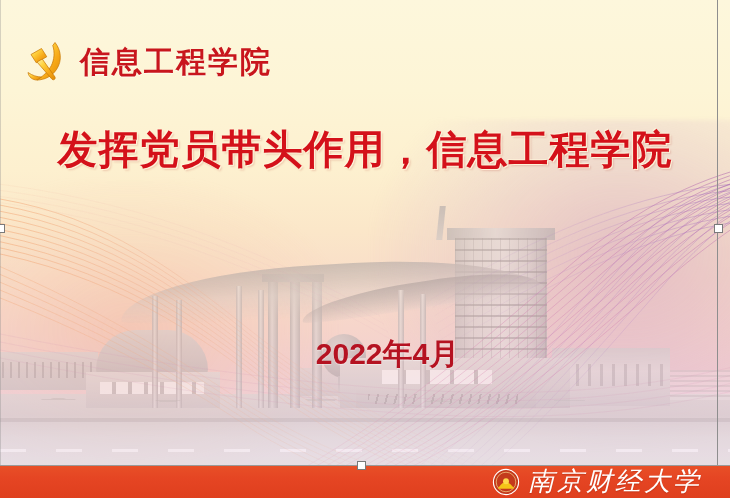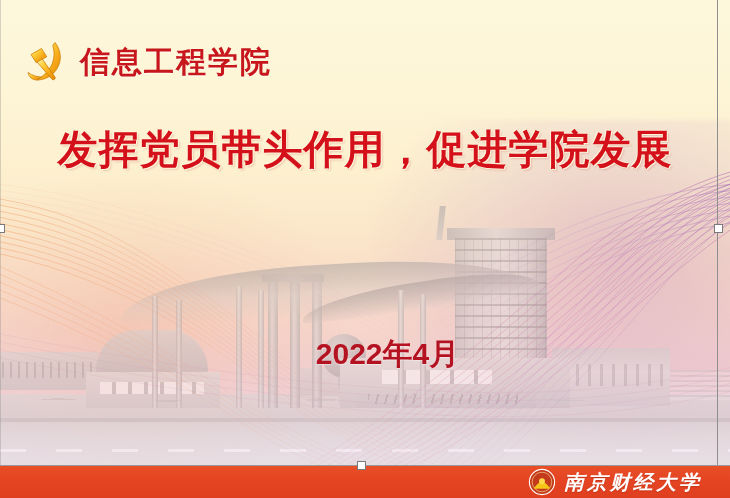--- a/index.html
+++ b/index.html
@@ -245,21 +245,21 @@
     position:absolute;left:0;right:0;bottom:0;height:32px;
     background:linear-gradient(180deg,#e84f27 0%,#e54523 40%,#df3f1e 100%);
   }
   .uni-logo{
     position:absolute;right:28px;bottom:2px;
     display:flex;align-items:center;gap:8px;
   }
   .uni-seal{width:28px;height:28px;flex:0 0 auto;}
   .uni-name{
     font-family:"Liberation Serif","DejaVu Serif",serif;
-    font-size:20px;color:#ffffff;font-weight:bold;font-style:italic;
+    font-size:26px;color:#ffffff;font-weight:normal;font-style:italic;
     letter-spacing:3px;line-height:1;white-space:nowrap;
     text-shadow:0 1px 1px rgba(140,30,10,.35);
   }
 
   
   .sel-border-right{
     position:absolute;left:717px;top:0;width:1px;height:466px;
     background:#8e8e8e;
   }
   .sel-border-left{
@@ -430,21 +430,21 @@
       <path d="M44 6 C 52 16 54 30 46 42 C 40 51 30 56 20 56 C 28 51 35 45 39 37 C 43 29 44 19 41 10 Z" fill="url(#gGold)" stroke="#C97A05" stroke-width="1"></path>
       <path d="M20 56 C 14 56 9 52 8 46 C 14 50 20 52 26 52 Z" fill="url(#gGold)" stroke="#C97A05" stroke-width="1"></path>
 
       <path d="M12 22 L26 14 L33 25 L19 33 Z" fill="url(#gGold)" stroke="#C97A05" stroke-width="1"></path>
 
       <path d="M20 32 L27 28 L44 52 C 45 54 43 57 40 55 Z" fill="url(#gGold)" stroke="#C97A05" stroke-width="1"></path>
     </svg>
     <div class="header-title">信息工程学院</div>
   </div>
 
-  <div class="main-title">发挥党员带头作用，促进学院发展</div>
+  <div class="main-title">发挥党员带头作用，信息工程学院</div>
 
 
   <div class="date">2022年4月</div>
 
   <div class="watermark">激活 Windows</div>
 
   <div class="footer-bar">
     <div class="uni-logo">
       <svg class="uni-seal" viewBox="0 0 40 40">
         <circle cx="20" cy="20" r="18" fill="#c43a1c" stroke="#ffffff" stroke-width="1.6"></circle>

